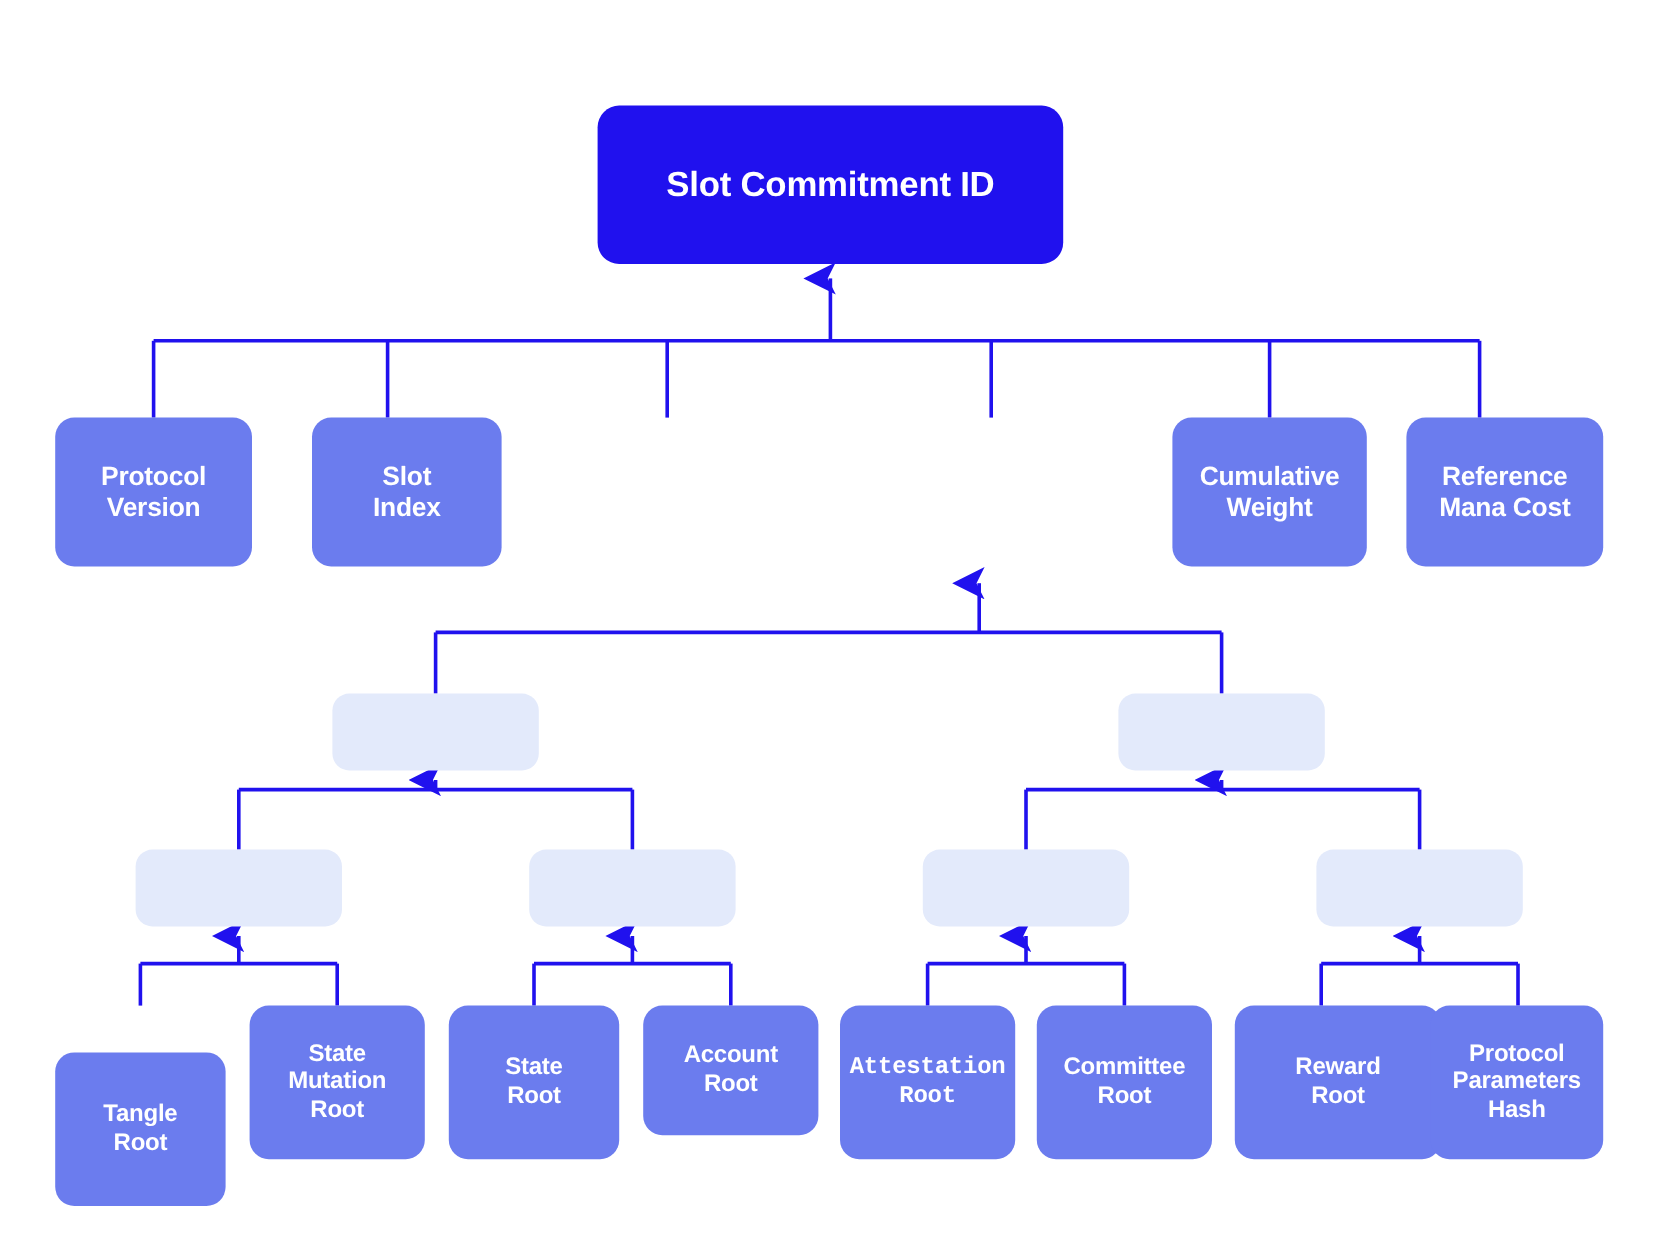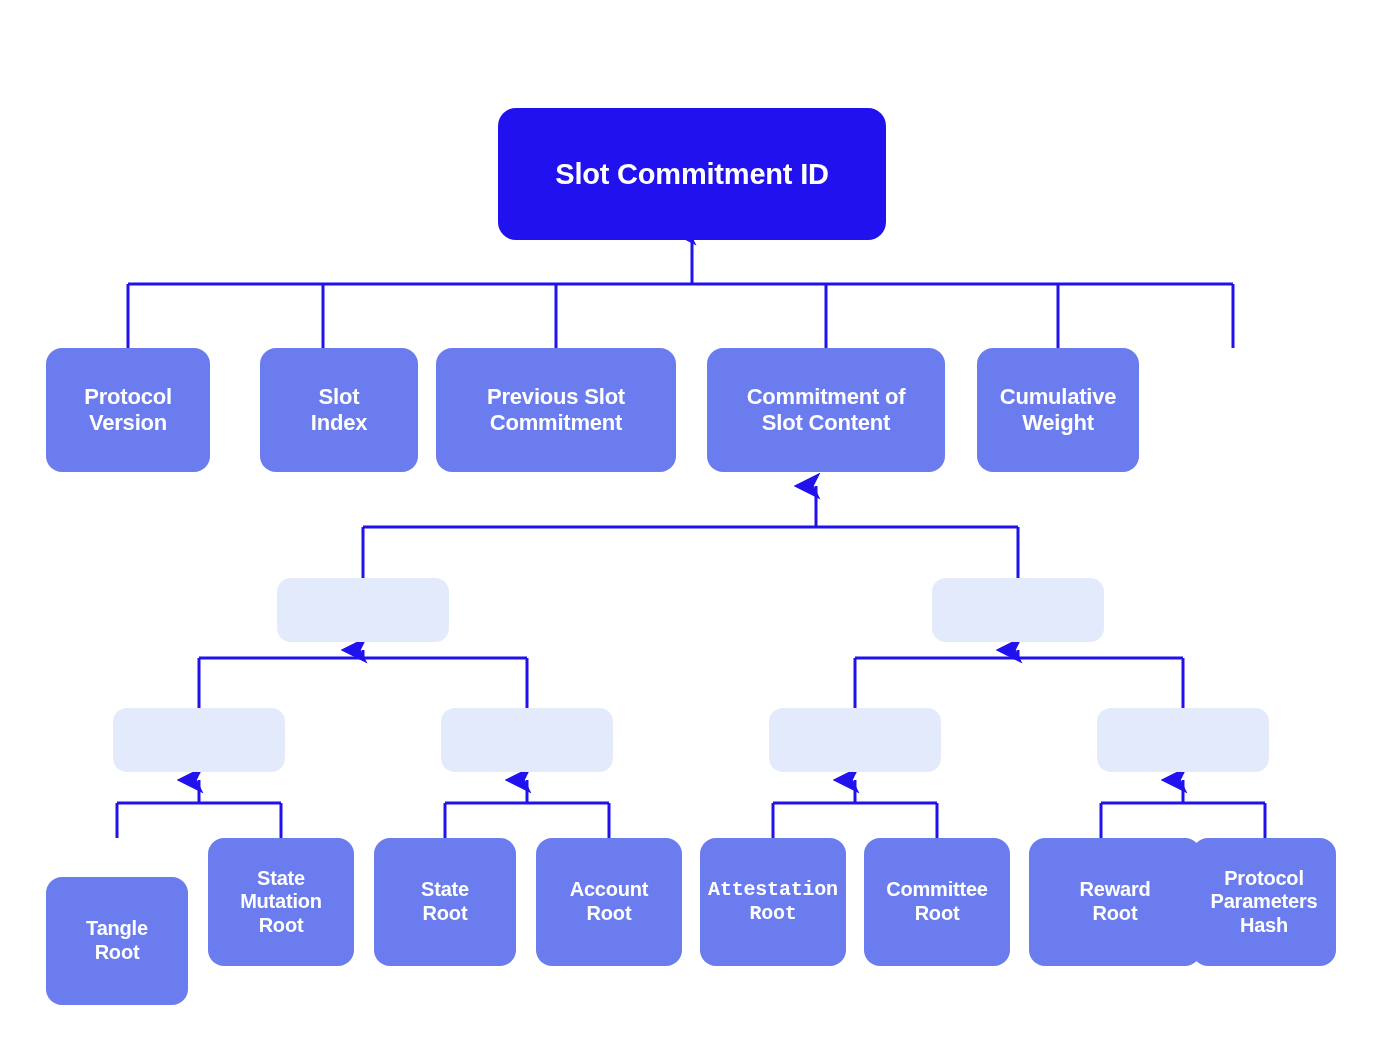--- a/index.html
+++ b/index.html
@@ -38,21 +38,20 @@
     white-space: pre-line;
     letter-spacing: -0.2px;
     z-index: 2;
   }
   .node-root {
     background: #2011ee;
     color: #ffffff;
     font-size: 29px;
     font-weight: bold;
     border-radius: 18px;
-    margin-top: 20px;
   }
   .node-field {
     background: #6b7cee;
     color: #ffffff;
     font-size: 22px;
     font-weight: bold;
   }
   .node-leaf {
     background: #6b7cee;
     color: #ffffff;
@@ -147,43 +146,41 @@
 
     </g>
   </svg>
 
   <div class="node node-root" style="left: 498px; top: 88px; width: 388px; height: 132px;">Slot Commitment ID</div>
 
   <div class="node node-field" style="left: 46px; top: 348px; width: 164px; height: 124px;">Protocol
 Version</div>
   <div class="node node-field" style="left: 240px; top: 348px; width: 158px; height: 124px; margin-left: 20px;">Slot
 Index</div>
-  <div class="node node-field" style="left: 436px; top: 348px; width: 240px; height: 124px;">Previous Slot
-Commitment</div>
-  <div class="node node-field" style="left: 707px; top: 348px; width: 238px; height: 124px;">Commitment of
-Slot Content</div>
   <div class="node node-field" style="left: 977px; top: 348px; width: 162px; height: 124px;">Cumulative
 Weight</div>
+  <div class="node node-field" style="left: 1172px; top: 348px; width: 164px; height: 124px;">Reference
+Mana Cost</div>
 
   <div class="node node-blank" style="left: 277px; top: 578px; width: 172px; height: 64px;"></div>
   <div class="node node-blank" style="left: 932px; top: 578px; width: 172px; height: 64px;"></div>
 
   <div class="node node-blank" style="left: 113px; top: 708px; width: 172px; height: 64px;"></div>
   <div class="node node-blank" style="left: 441px; top: 708px; width: 172px; height: 64px;"></div>
   <div class="node node-blank" style="left: 769px; top: 708px; width: 172px; height: 64px;"></div>
   <div class="node node-blank" style="left: 1097px; top: 708px; width: 172px; height: 64px;"></div>
 
   <div class="node node-leaf" style="left: 46px; top: 877px; width: 142px; height: 128px;">Tangle
 Root</div>
   <div class="node node-leaf" style="left: 208px; top: 838px; width: 146px; height: 128px;">State
 Mutation
 Root</div>
   <div class="node node-leaf" style="left: 374px; top: 838px; width: 142px; height: 128px;">State
 Root</div>
-  <div class="node node-leaf" style="left: 536px; top: 838px; width: 146px; height: 128px;">Account
+  <div class="node node-leaf" style="left: 536px; top: 838px; width: 146px; height: 108px;">Account
 Root</div>
   <div class="node node-leaf" style="left: 700px; top: 838px; width: 146px; height: 128px; font-family: Liberation Mono, monospace;">Attestation
 Root</div>
   <div class="node node-leaf" style="left: 864px; top: 838px; width: 146px; height: 128px;">Committee
 Root</div>
   <div class="node node-leaf" style="left: 1029px; top: 838px; width: 172px; height: 128px;">Reward
 Root</div>
   <div class="node node-leaf" style="left: 1192px; top: 838px; width: 144px; height: 128px;">Protocol
 Parameters
 Hash</div>

